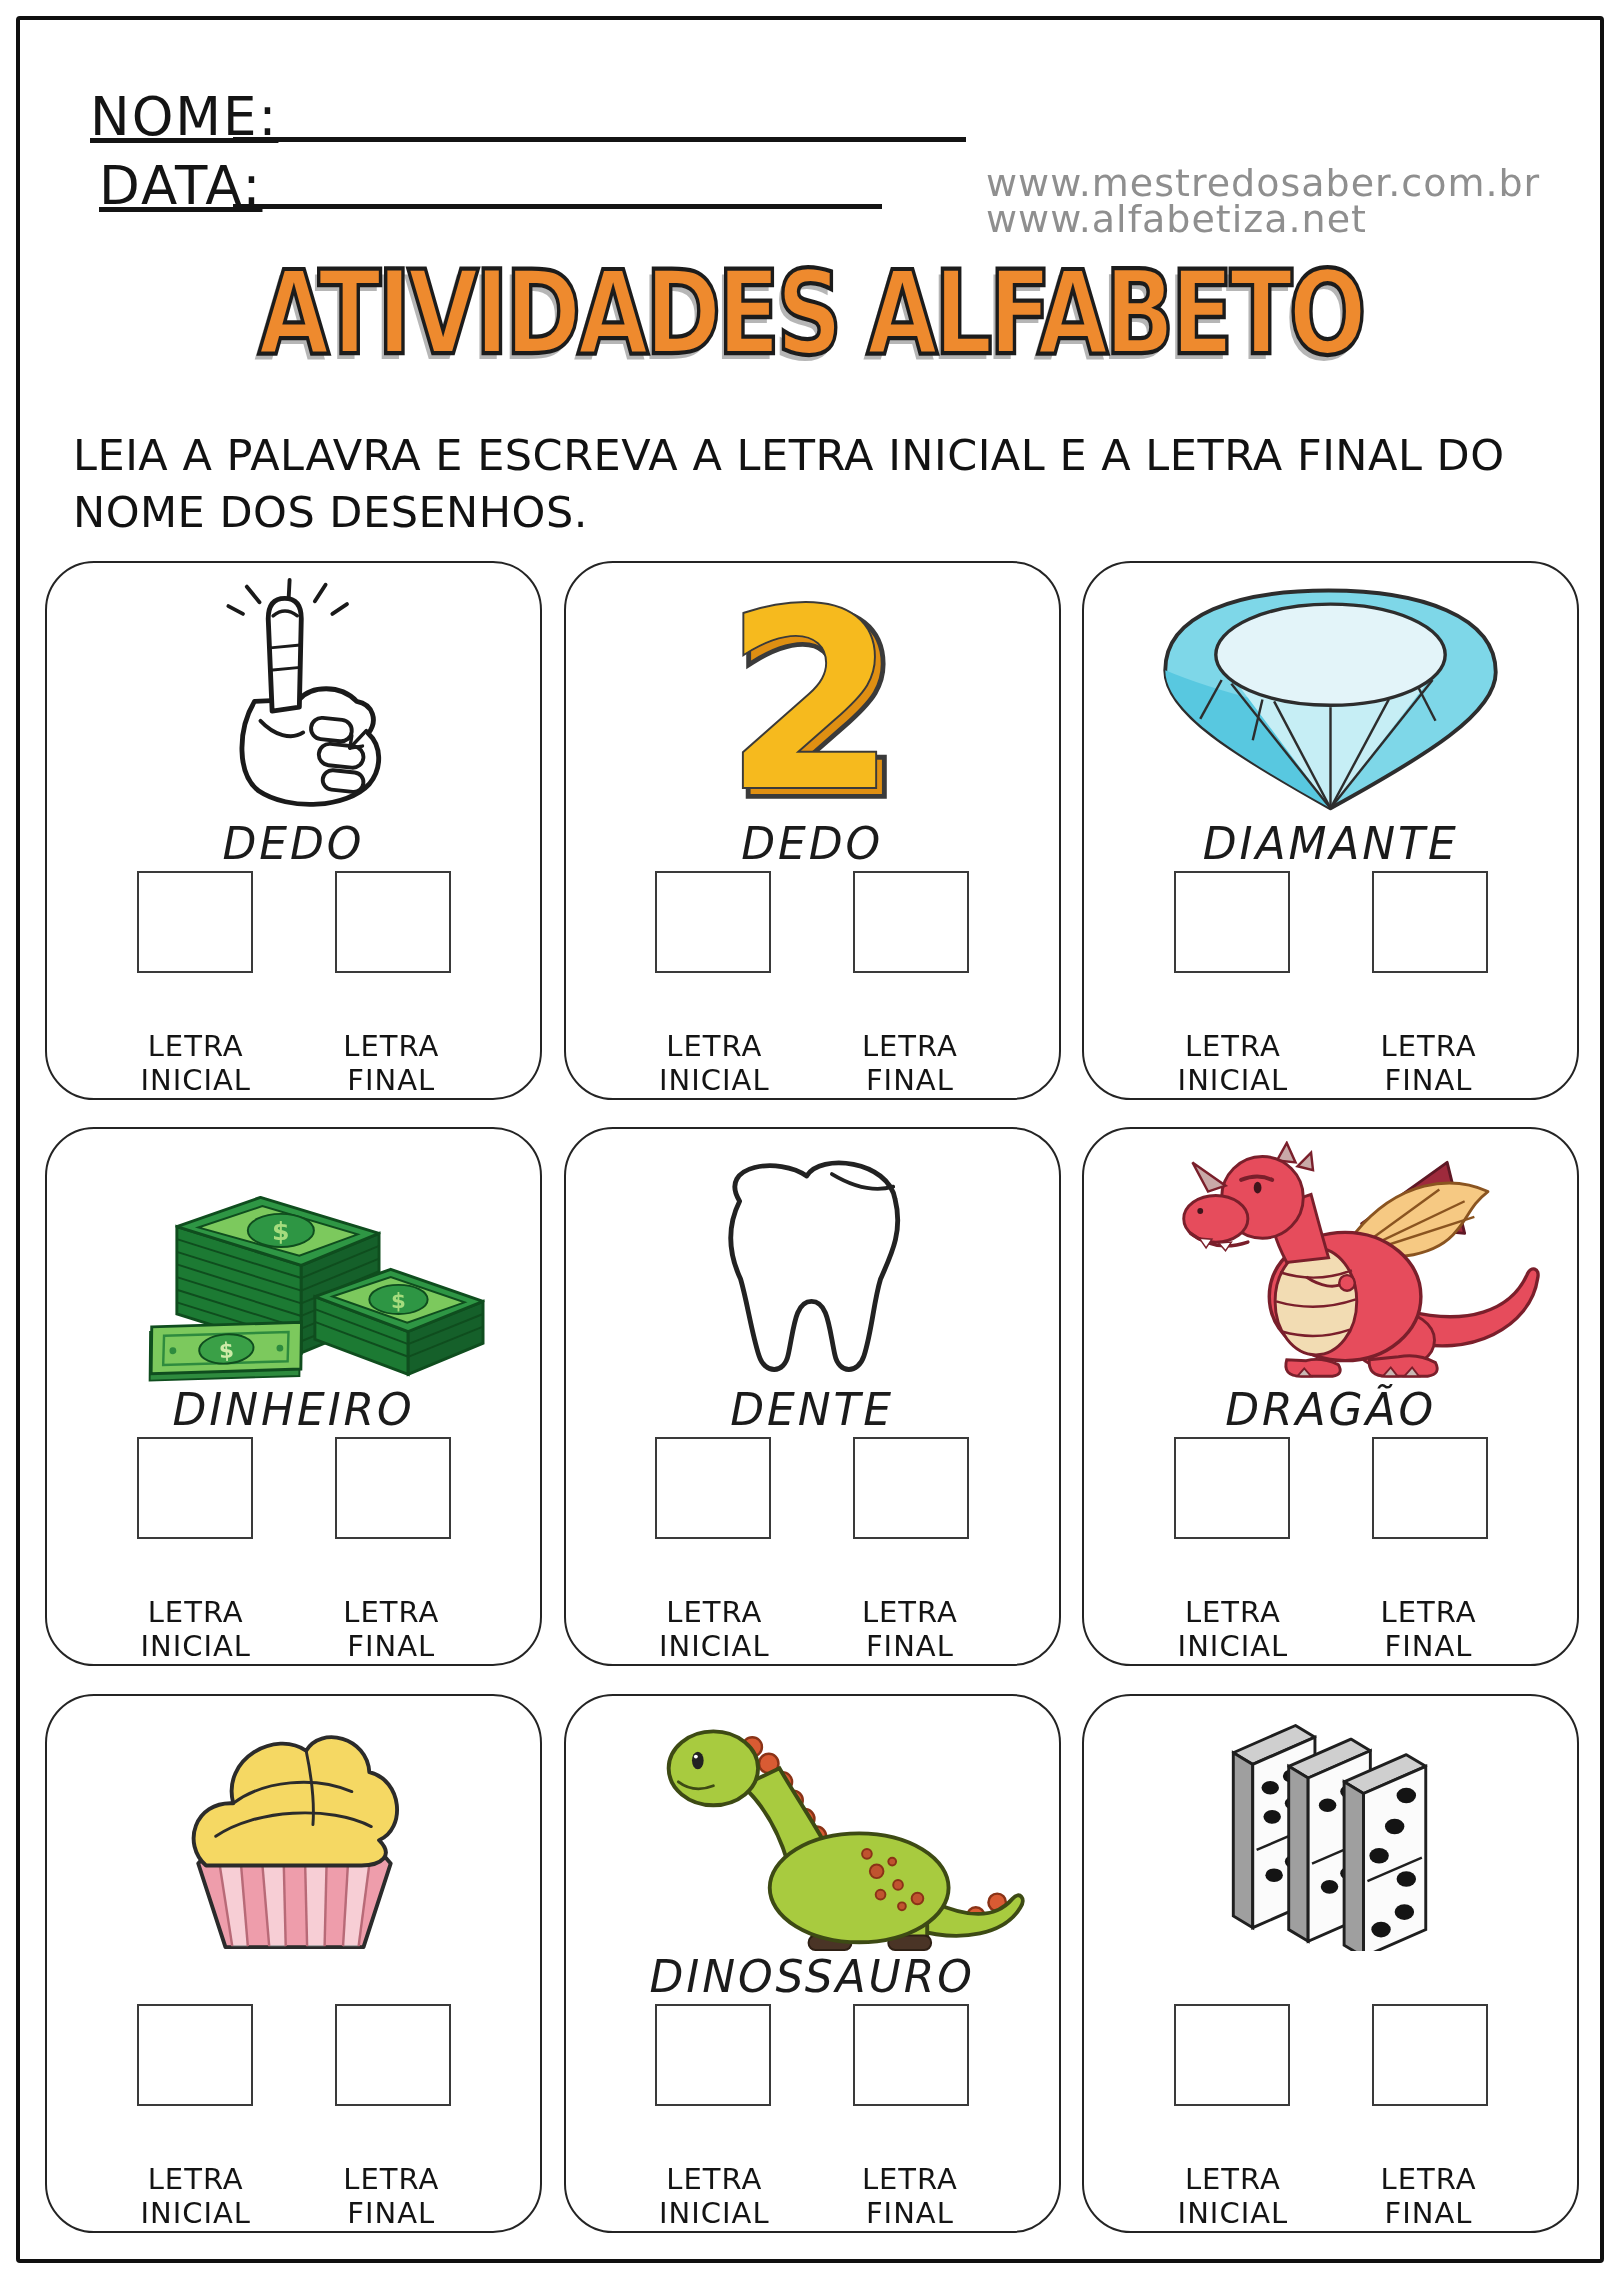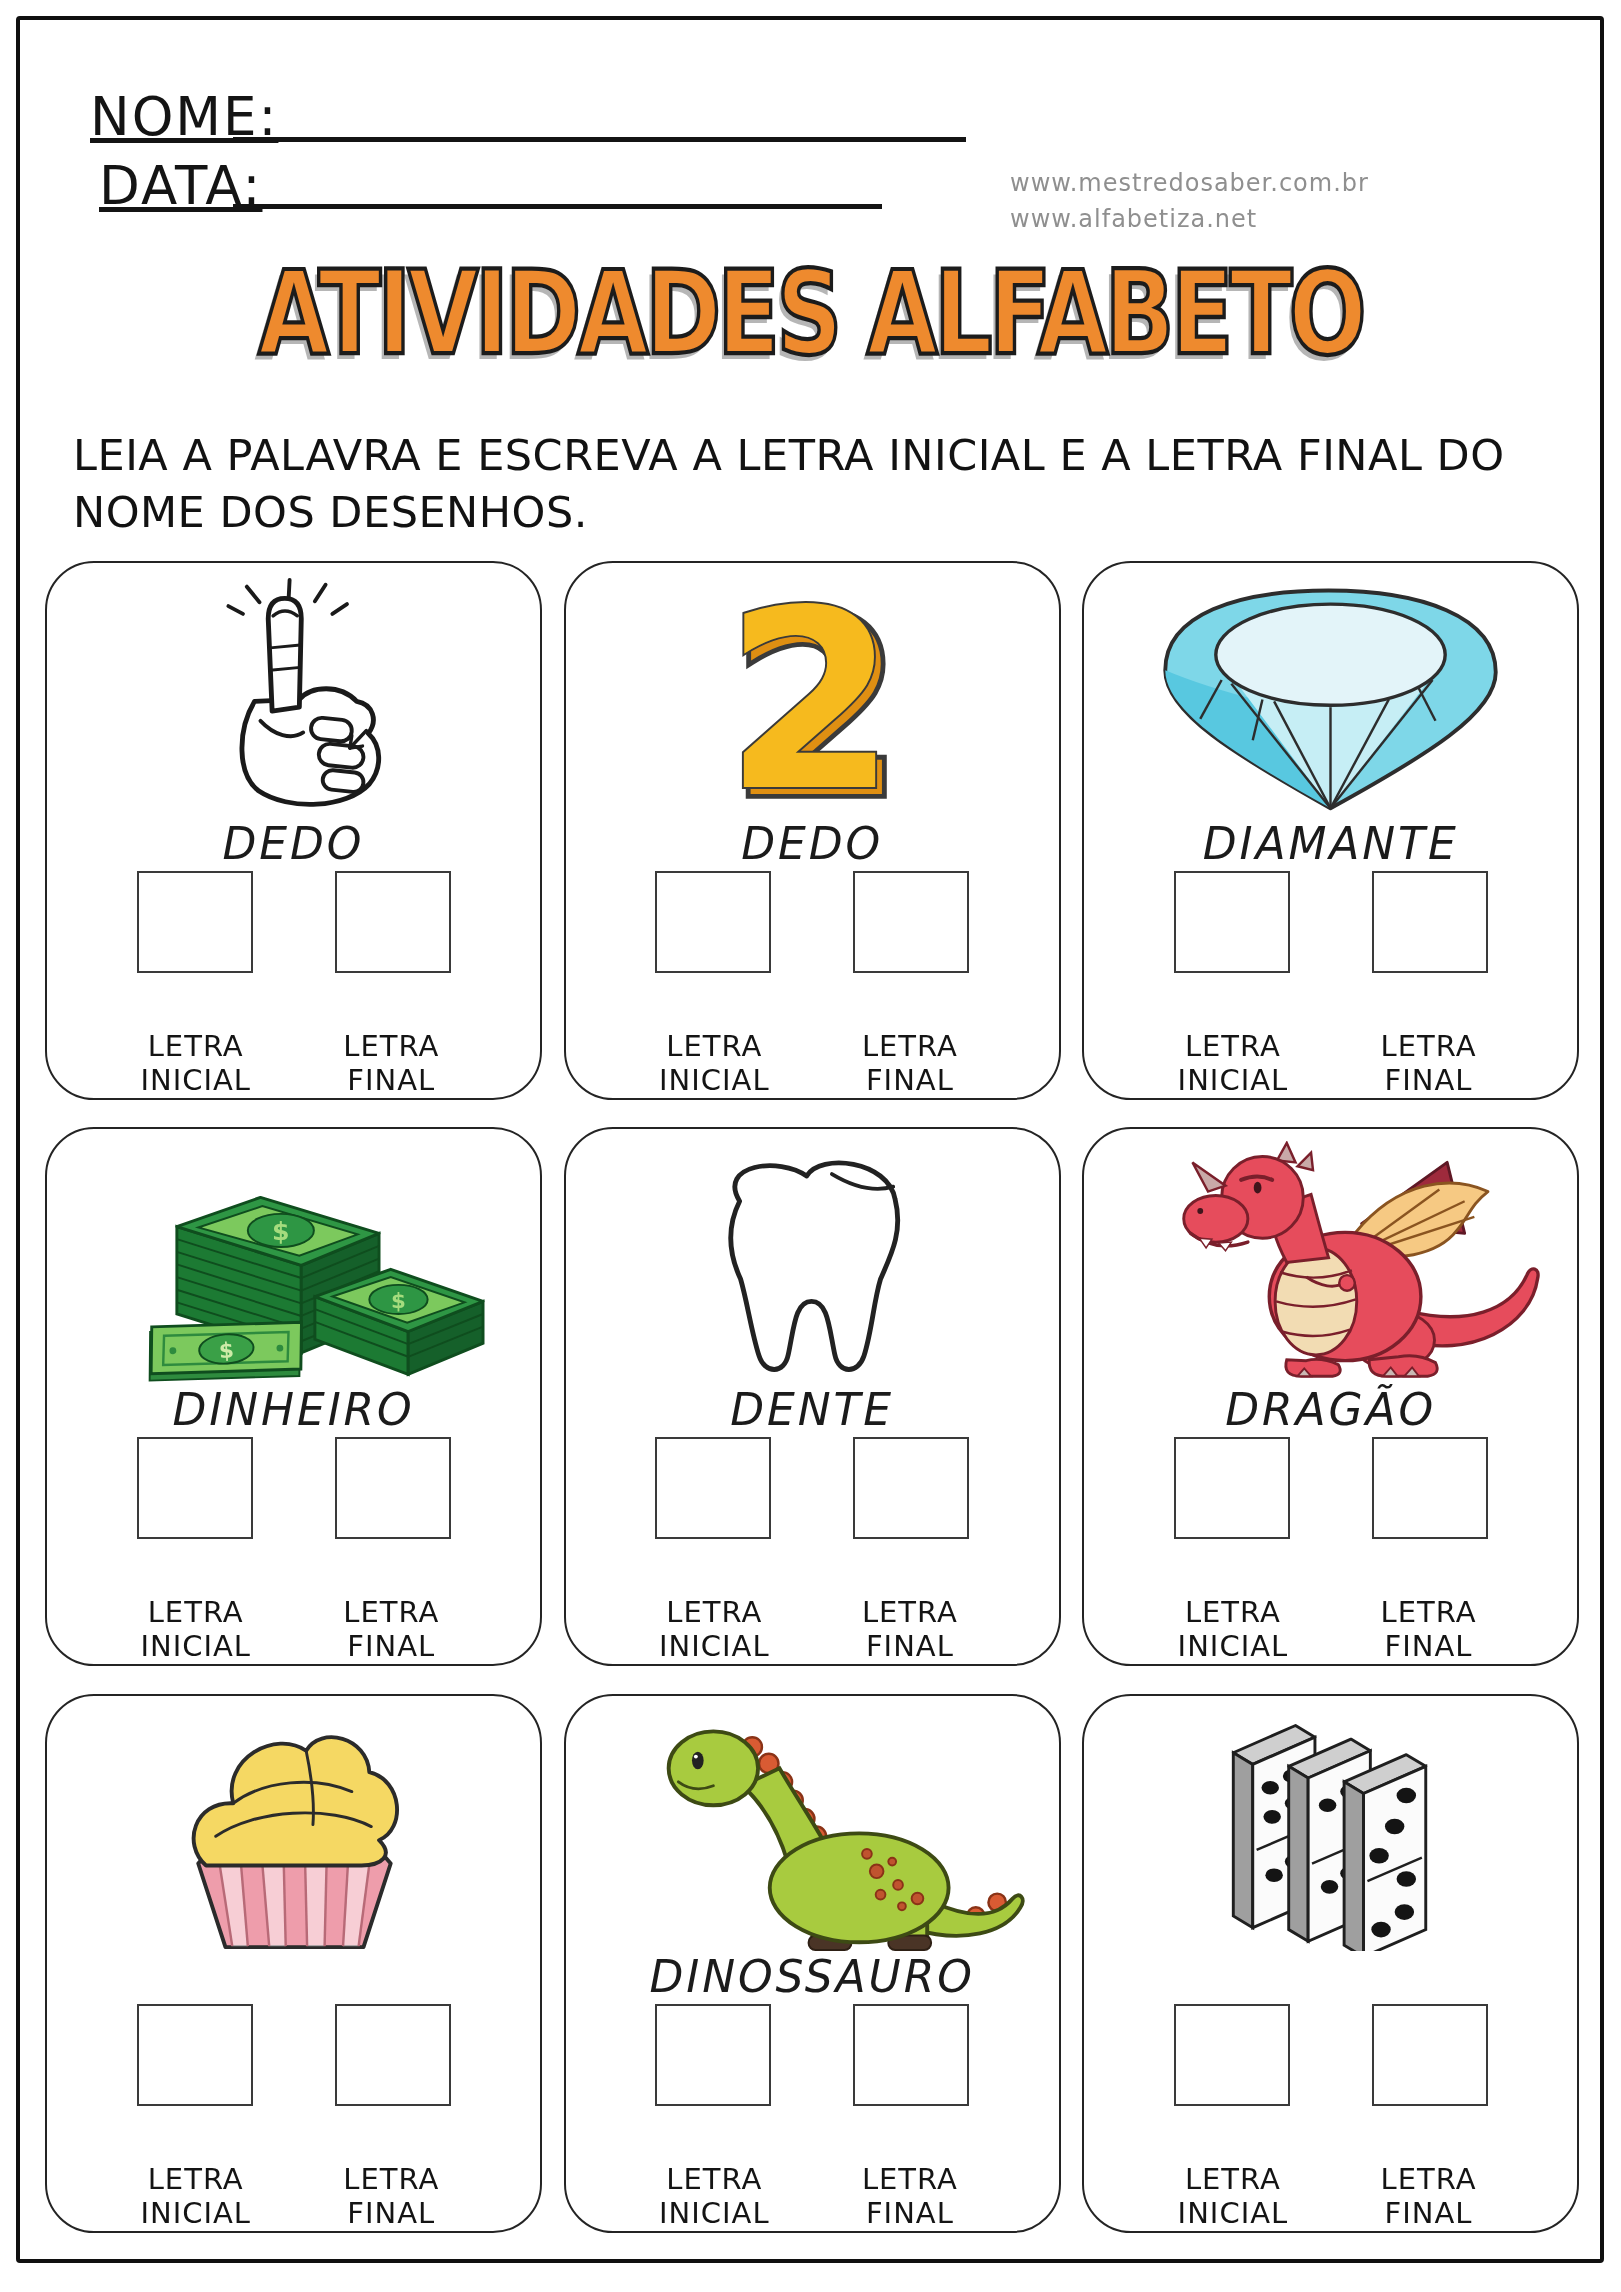--- a/index.html
+++ b/index.html
@@ -11,21 +11,21 @@
     position:absolute;left:15.7px;top:15.7px;width:1580px;height:2239px;
     border:4.9px solid #101010;border-radius:3.9px;background:#ffffff;
   }
   
   .field-label{position:absolute;font-size:53px;letter-spacing:2px;color:#141414;text-decoration:underline;}
   #nome-label{left:90px;top:86px;}
   #data-label{left:99px;top:155px;text-align:right;}
   .write-line{position:absolute;height:4.9px;background:#141414;}
   #nome-line{left:233px;top:137px;width:733px;}
   #data-line{left:233px;top:204px;width:649px;}
-  .urls{position:absolute;left:1010px;top:165px;font-size:24px;line-height:36px;color:#8f8f8f;letter-spacing:1px;}
+  .urls{position:absolute;left:986px;top:165px;font-size:38px;line-height:36px;color:#8f8f8f;letter-spacing:1px;}
   .title{
     position:absolute;left:0;top:247px;width:100%;text-align:center;
     font-size:92px;font-weight:bold;letter-spacing:-3.9px;color:#EE8A2E;
     -webkit-text-stroke:3.4px #1c1c1c;
     text-shadow:-3.9px 4.9px 0 rgba(45,45,45,0.35);
     transform:scaleY(1.25);transform-origin:center top;
   }
   .instructions{
     position:absolute;left:73px;top:427px;width:1509px;
     font-size:43px;line-height:57px;letter-spacing:0.5px;color:#121212;

